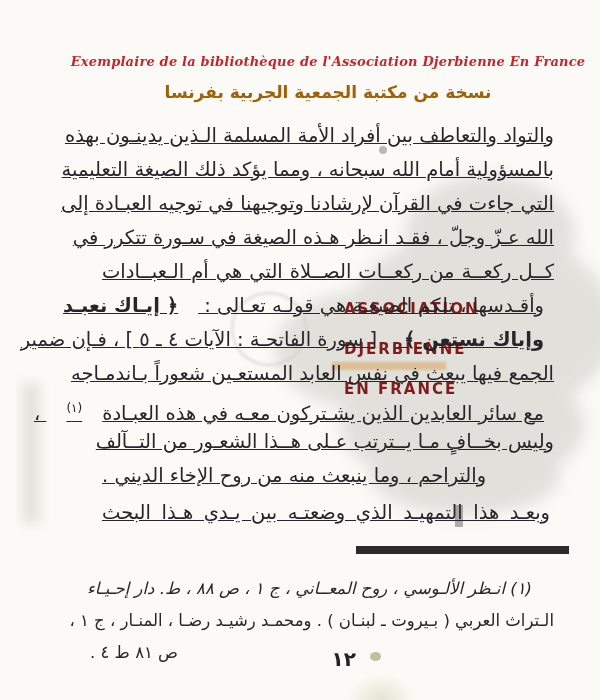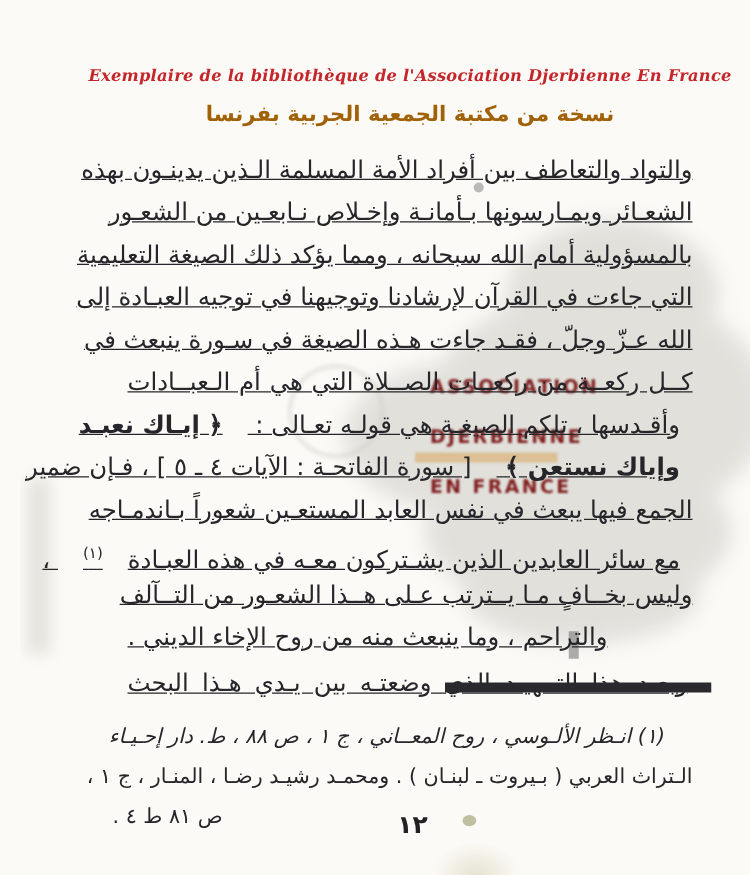--- a/index.html
+++ b/index.html
@@ -95,21 +95,21 @@
     position:absolute; left:48px; top:534px; width:492px; z-index:2;
     direction:rtl; font-size:16.5px; line-height:26px;
   }
   .fline { height:26px; white-space:nowrap; text-align:justify; text-align-last:justify; }
   .fline.first { padding-right:26px;font-style:italic; }
   .fline.endleft { text-align:left; text-align-last:left; }
 
   
   .pagenum {
     position:absolute; left:272px; top:615px; width:60px; z-index:2;
-    text-align:center; direction:rtl;
+    direction:rtl;
     font-size:20px; font-weight:bold; letter-spacing:5px;
     color:#222226;
   }
 </style>
 </head>
 <body>
 
 <div class="page">
 
   <div class="hdr">
@@ -135,24 +135,23 @@
   </div>
 
   <div class="art vline"></div>
   <div class="art speck1"></div>
   <div class="art gdot"></div>
   <div class="art smudge"></div>
   <div class="art lstreak"></div>
 
   <div class="content">
     <div class="line">والتواد والتعاطف بين أفراد الأمة المسلمة الـذين يدينـون بهذه</div>
-    <div class="line">الشعـائر ويمـارسونها بـأمانـة وإخـلاص نـابعـين من الشعـور</div>
     <div class="line">بالمسؤولية أمام الله سبحانه ، ومما يؤكد ذلك الصيغة التعليمية</div>
     <div class="line">التي جاءت في القرآن لإرشادنا وتوجيهنا في توجيه العبـادة إلى</div>
-    <div class="line">الله عـزّ وجلّ ، فقـد جاءت هـذه الصيغة في سـورة ينبعث في</div>
+    <div class="line">الله عـزّ وجلّ ، فقـد انـظر هـذه الصيغة في سـورة تتكرر في</div>
     <div class="line">كــل ركعــة من ركعــات الصــلاة التي هي أم الـعبــادات</div>
     <div class="line"><span>وأقـدسها ، تلكم الصيغـة هي قولـه تعـالى : </span><span class="b">﴿ إيـاك نعبـد</span></div>
     <div class="line"><span class="b">وإياك نستعن ﴾ </span><span>[ سورة الفاتحـة : الآيات ٤ ـ ٥ ] ، فـإن ضمير</span></div>
     <div class="line">الجمع فيها يبعث في نفس العابد المستعـين شعوراً بـاندمـاجه</div>
     <div class="line"><span>مع سائر العابدين الذين يشـتركون معـه في هذه العبـادة</span><span class="fnmark">(١)</span><span> ،</span></div>
     <div class="line">وليس بخــافٍ مـا يــترتب عـلى هــذا الشعـور من التــآلف</div>
     <div class="line endleft">والتراحم ، وما ينبعث منه من روح الإخاء الديني .</div>
     <div class="line p2">وبعـد هذا التمهيـد الذي وضعتـه بين يـدي هـذا البحث</div>
   </div>
 

